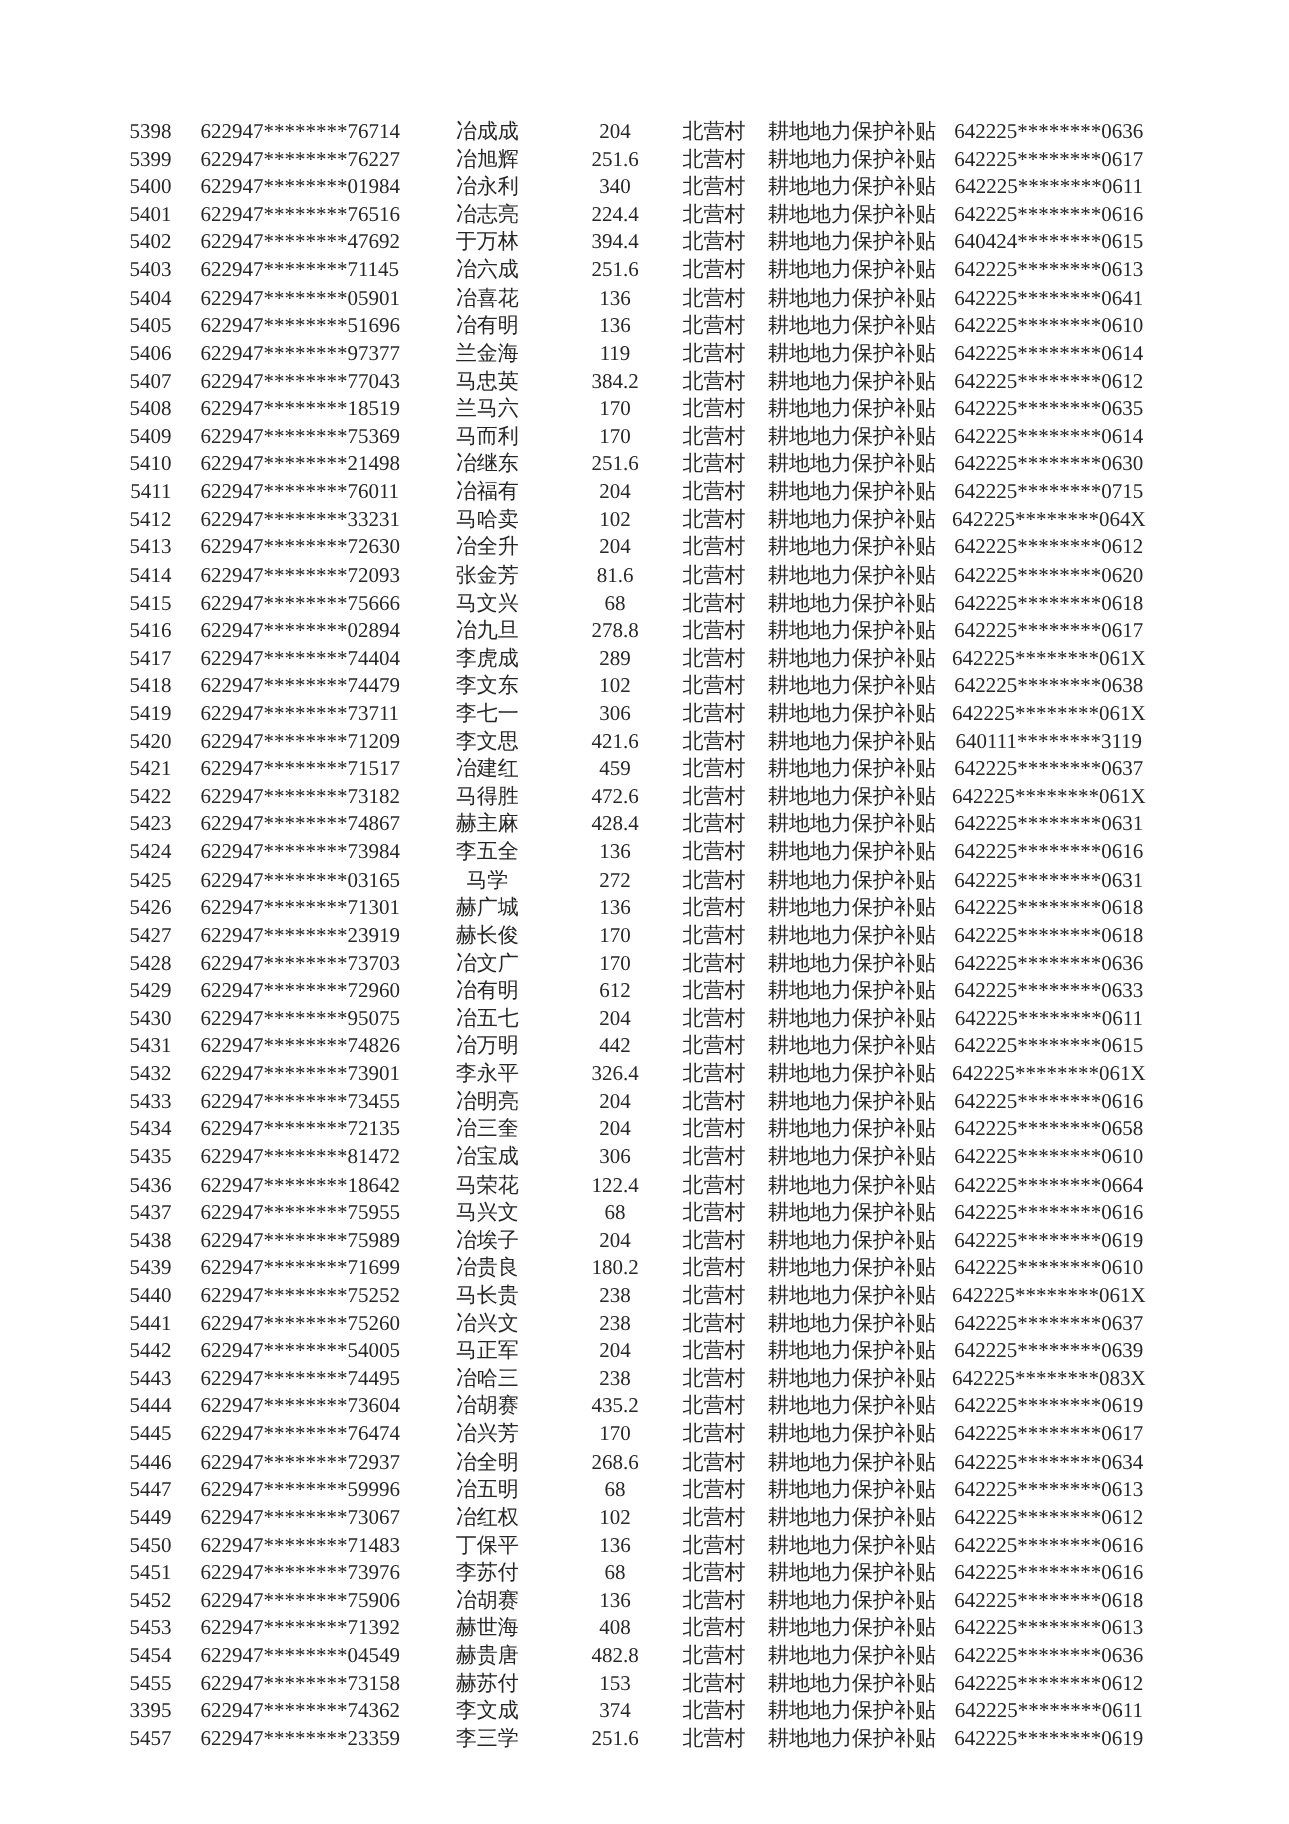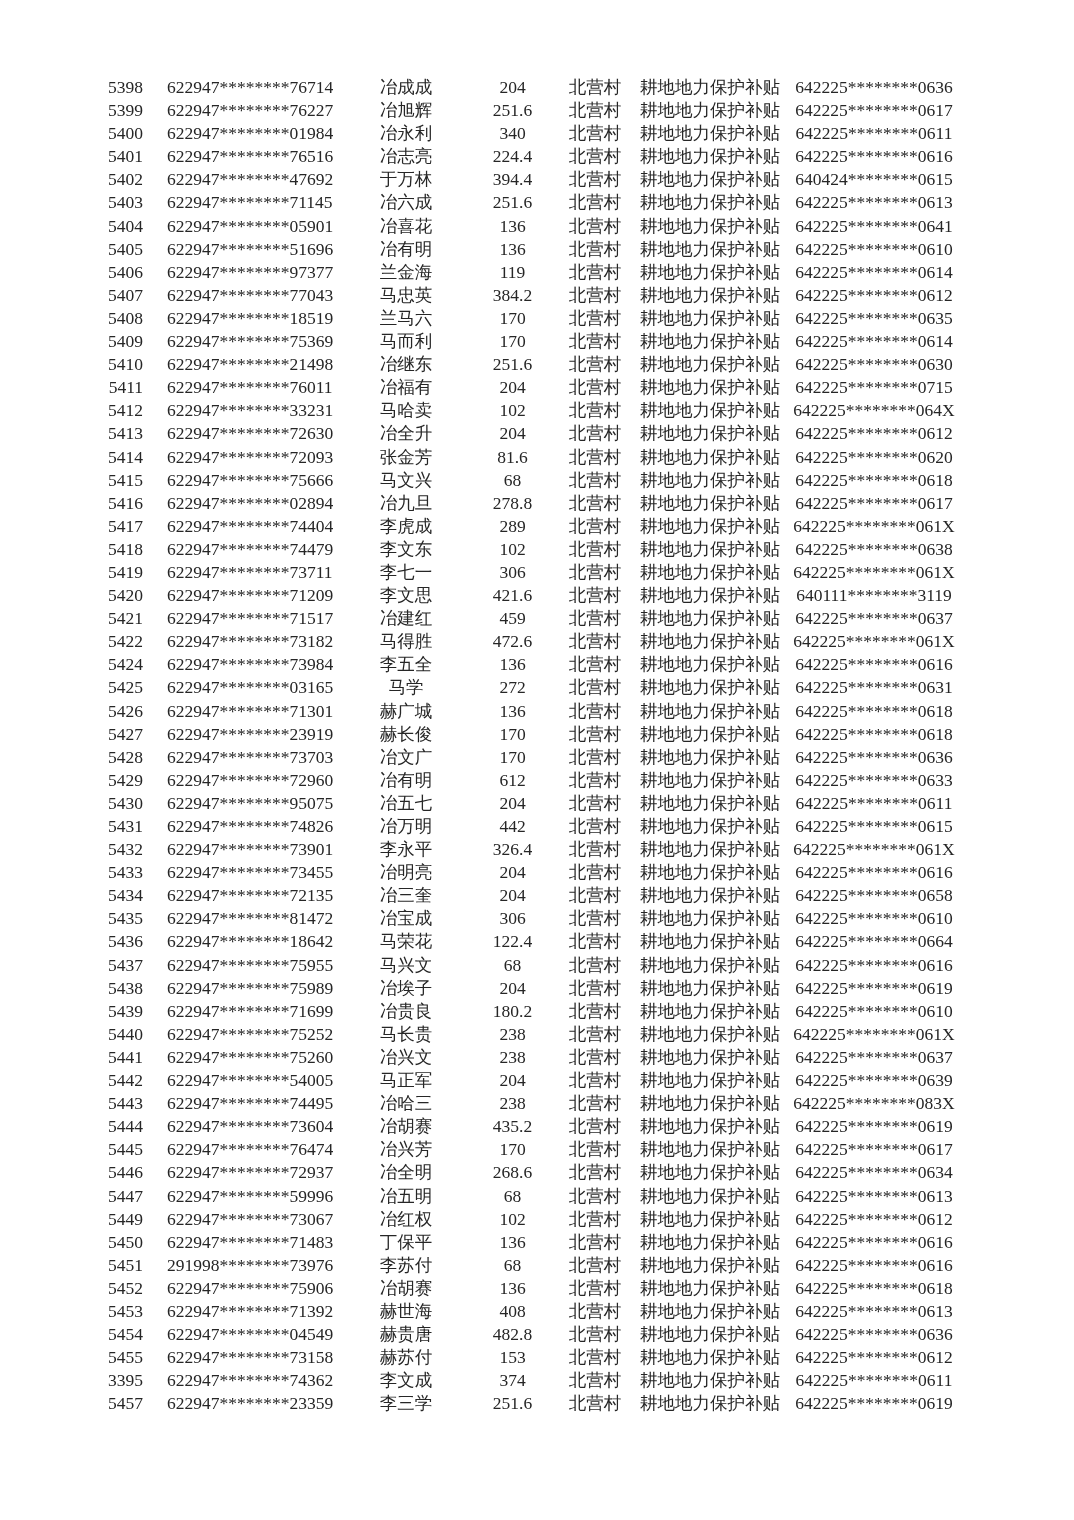--- a/index.html
+++ b/index.html
@@ -8,21 +8,21 @@
     background: #ffffff;
   }
   body {
     width: 1074px;
     height: 1520px;
     font-family: "Liberation Serif", "DejaVu Serif", serif;
     color: #262626;
     overflow: hidden;
   }
   .sheet {
-    padding-top: 76px;
+    padding-top: 98px;
     width: 1074px;
   }
   table.subsidy-table {
     border-collapse: collapse;
     table-layout: fixed;
     width: 1074px;
   }
   table.subsidy-table td {
     height: 23.1px;
     line-height: 23.1px;
@@ -302,20 +302,30 @@
           <td class="col-seq">5422</td>
           <td class="col-id">622947********73182</td>
           <td class="col-name">马得胜</td>
           <td class="col-amount">472.6</td>
           <td class="col-village">北营村</td>
           <td class="col-subsidy">耕地地力保护补贴</td>
           <td class="col-account">642225********061X</td>
           <td class="col-filler"></td>
         </tr>
         <tr>
+          <td class="col-seq">5423</td>
+          <td class="col-id">622947********74867</td>
+          <td class="col-name">赫主麻</td>
+          <td class="col-amount">428.4</td>
+          <td class="col-village">北营村</td>
+          <td class="col-subsidy">耕地地力保护补贴</td>
+          <td class="col-account">642225********0631</td>
+          <td class="col-filler"></td>
+        </tr>
+        <tr>
           <td class="col-seq">5424</td>
           <td class="col-id">622947********73984</td>
           <td class="col-name">李五全</td>
           <td class="col-amount">136</td>
           <td class="col-village">北营村</td>
           <td class="col-subsidy">耕地地力保护补贴</td>
           <td class="col-account">642225********0616</td>
           <td class="col-filler"></td>
         </tr>
         <tr>
@@ -563,21 +573,21 @@
           <td class="col-id">622947********71483</td>
           <td class="col-name">丁保平</td>
           <td class="col-amount">136</td>
           <td class="col-village">北营村</td>
           <td class="col-subsidy">耕地地力保护补贴</td>
           <td class="col-account">642225********0616</td>
           <td class="col-filler"></td>
         </tr>
         <tr>
           <td class="col-seq">5451</td>
-          <td class="col-id">291998********73976</td>
+          <td class="col-id">622947********73976</td>
           <td class="col-name">李苏付</td>
           <td class="col-amount">68</td>
           <td class="col-village">北营村</td>
           <td class="col-subsidy">耕地地力保护补贴</td>
           <td class="col-account">642225********0616</td>
           <td class="col-filler"></td>
         </tr>
         <tr>
           <td class="col-seq">5452</td>
           <td class="col-id">622947********75906</td>

